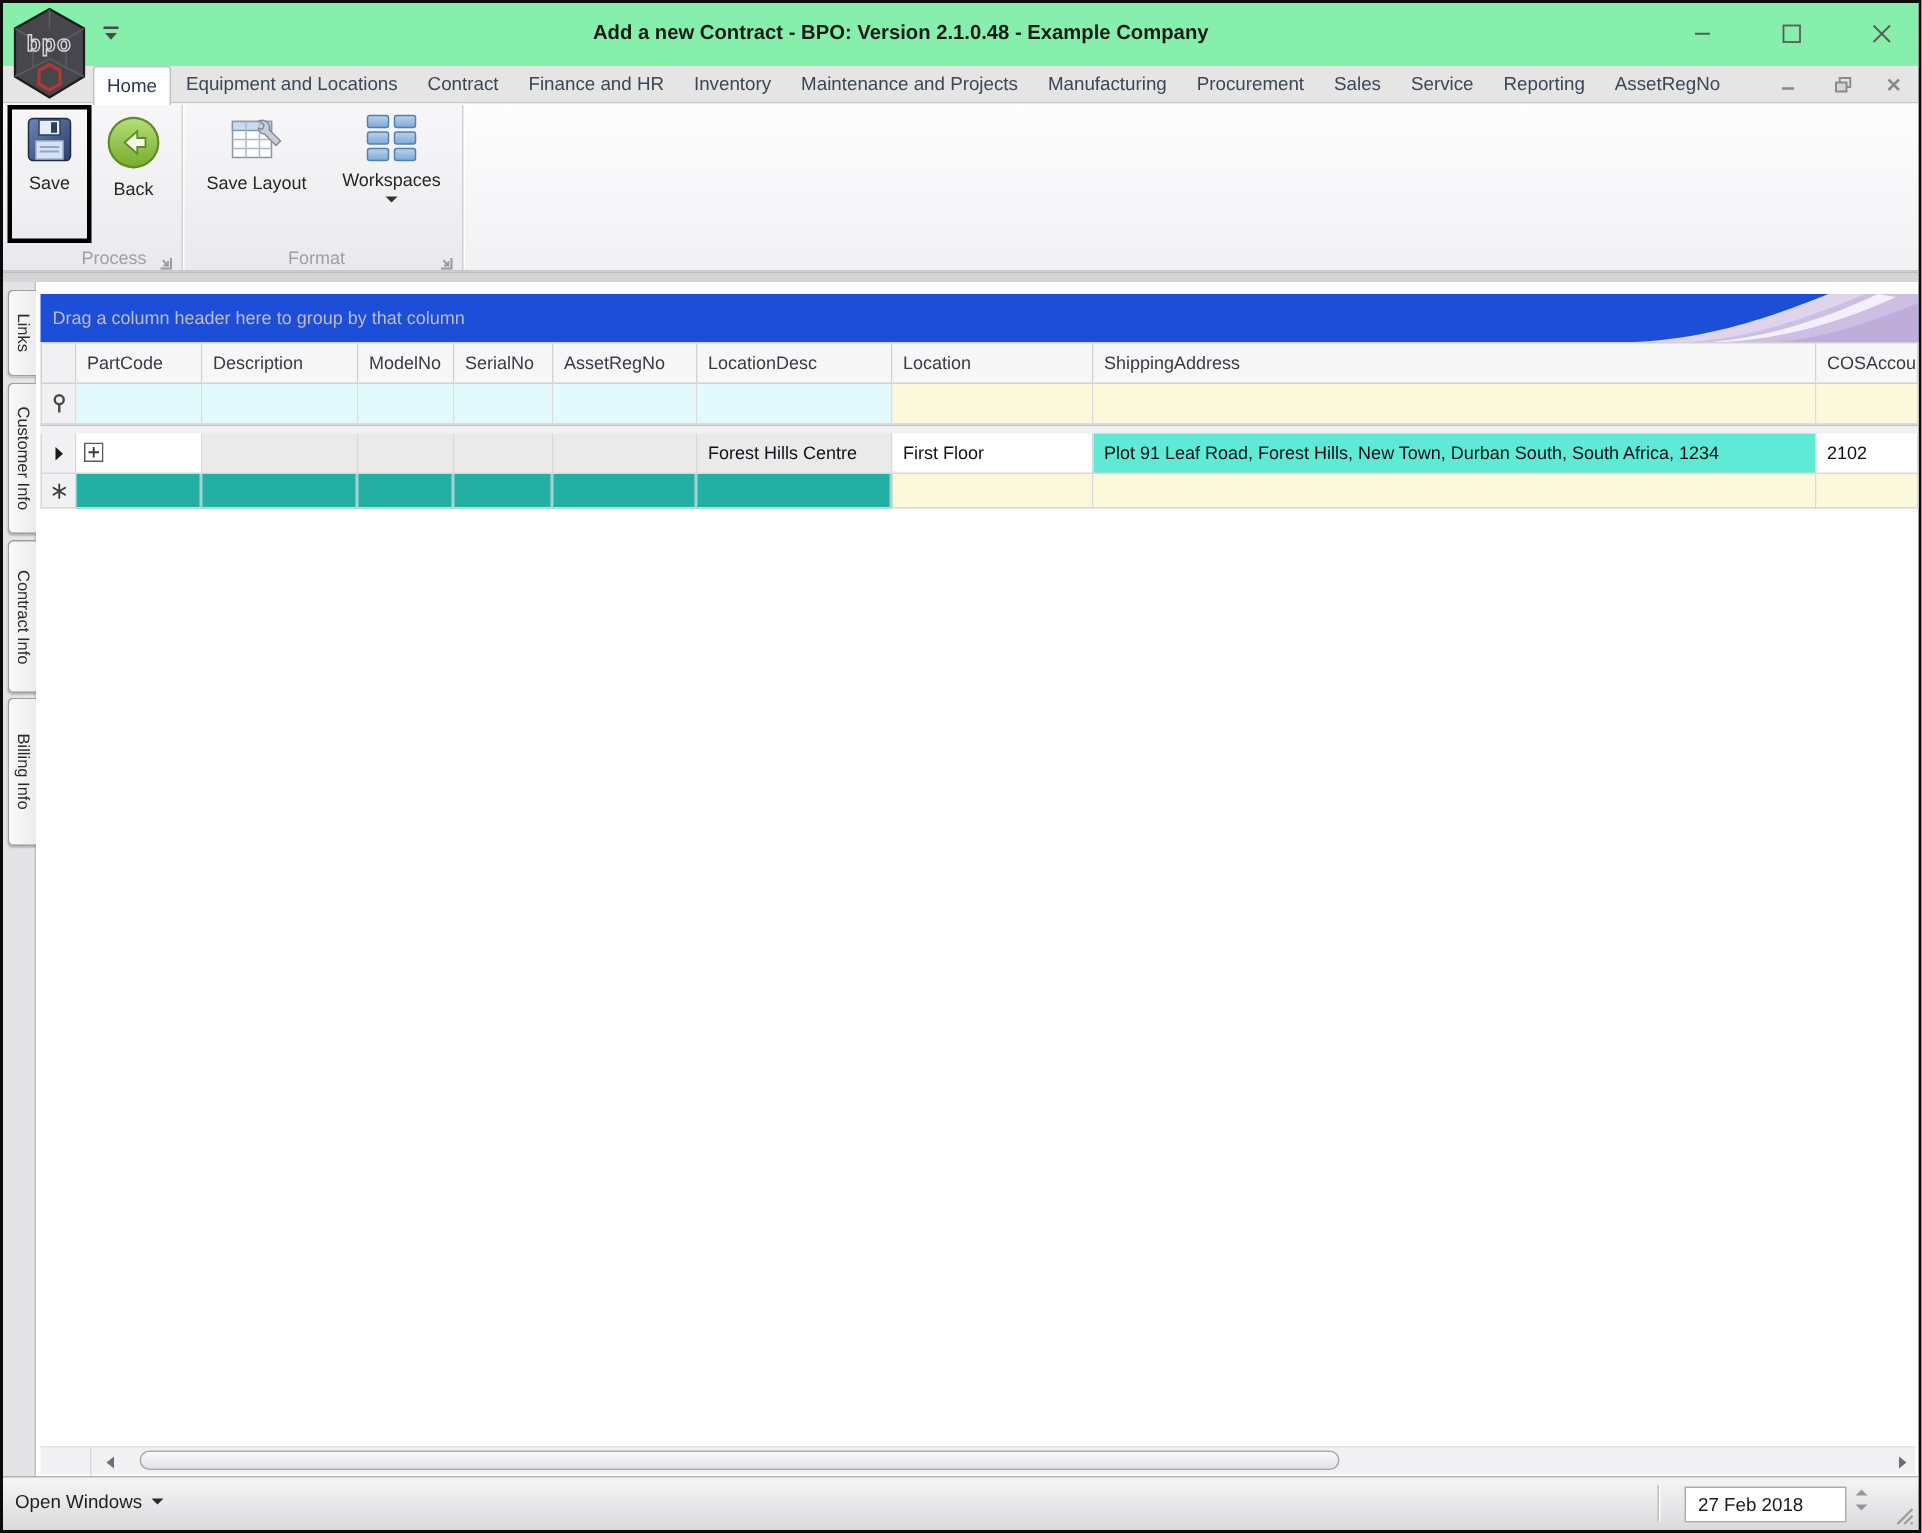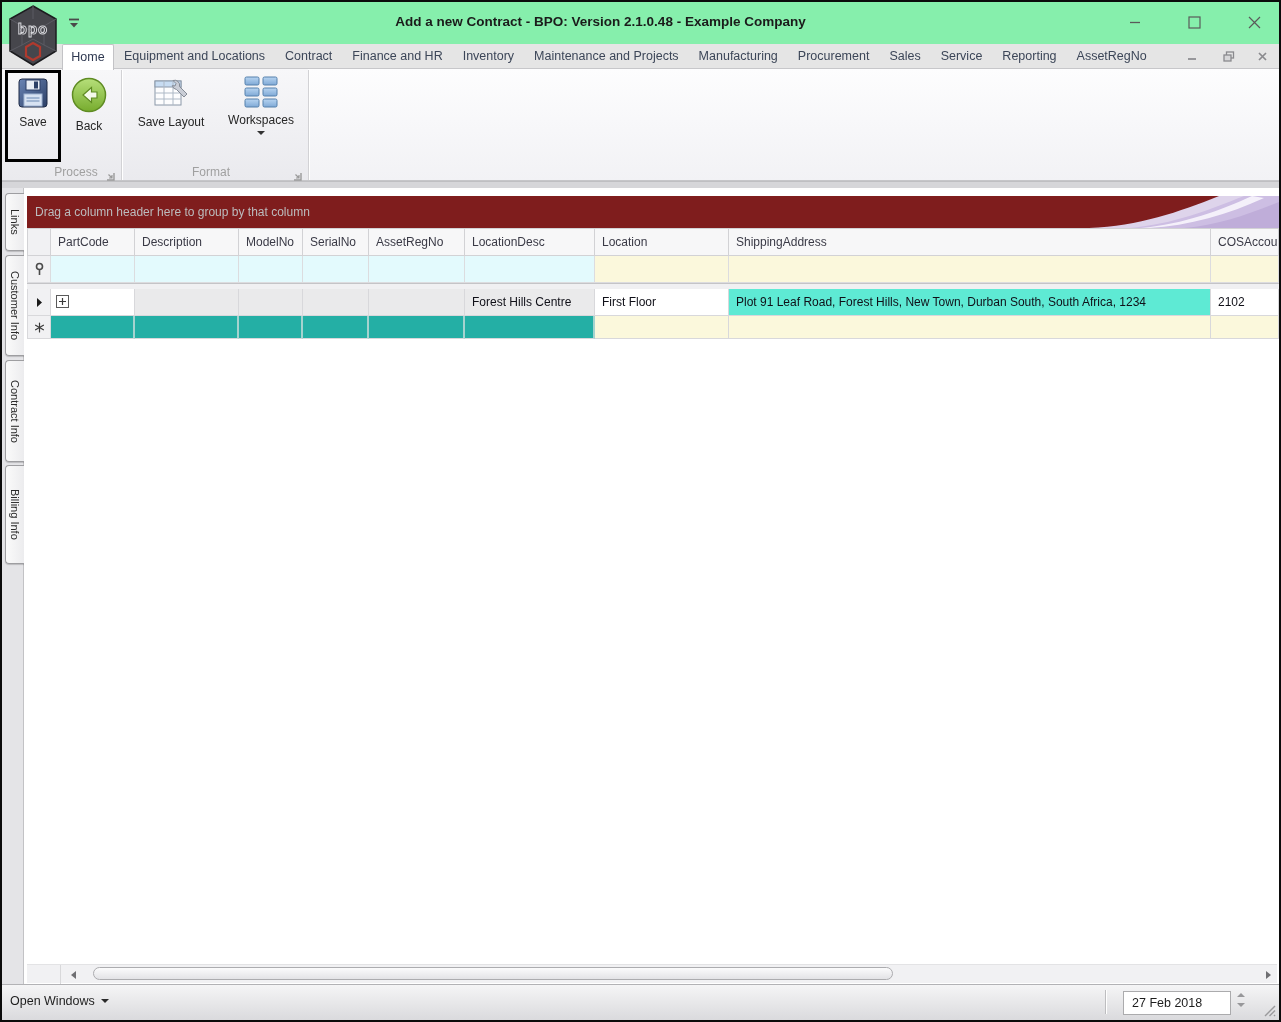--- a/index.html
+++ b/index.html
@@ -60,21 +60,21 @@
   .side-tab { position:absolute; left:3px; width:19px; background:linear-gradient(90deg,#fafafa,#ececee);
               border:1px solid #9e9ea1; border-right:none; border-radius:4px 0 0 4px;
               display:flex; align-items:center; justify-content:center;
               writing-mode:vertical-rl; font-size:11px; color:#2a2a2a; cursor:pointer;
               box-shadow:0 1px 1px rgba(0,0,0,.18); }
   .st-links { top:5px; height:58px; } .st-customer { top:67px; height:101px; }
   .st-contract { top:172px; height:102px; } .st-billing { top:277px; height:99px; }
 
   
   .grid-panel { position:absolute; left:22px; right:0; top:186px; height:798px; background:#ffffff; }
-  .groupby { position:absolute; left:3px; right:0; top:8px; height:32px; background:#7f1d1d; overflow:hidden; }
+  .groupby { position:absolute; left:3px; right:0; top:8px; height:32px; background:#1d4ed8; overflow:hidden; }
   .groupby-hint { position:absolute; left:8px; top:9px; font-size:12px; color:#bcbcbe; }
   .swoosh { position:absolute; right:0; top:0; height:32px; width:190px; }
 
   .grow { position:absolute; left:3px; right:0; display:flex; }
   .cell { position:relative; overflow:hidden; white-space:nowrap; }
   .c-ind{width:24px;} .c-part{width:84px;} .c-desc{width:104px;} .c-model{width:64px;}
   .c-serial{width:66px;} .c-asset{width:96px;} .c-locdesc{width:130px;} .c-loc{width:134px;}
   .c-ship{width:482px;} .c-cos{flex:1;}
 
   .hdr { top:40px; height:28px; }

